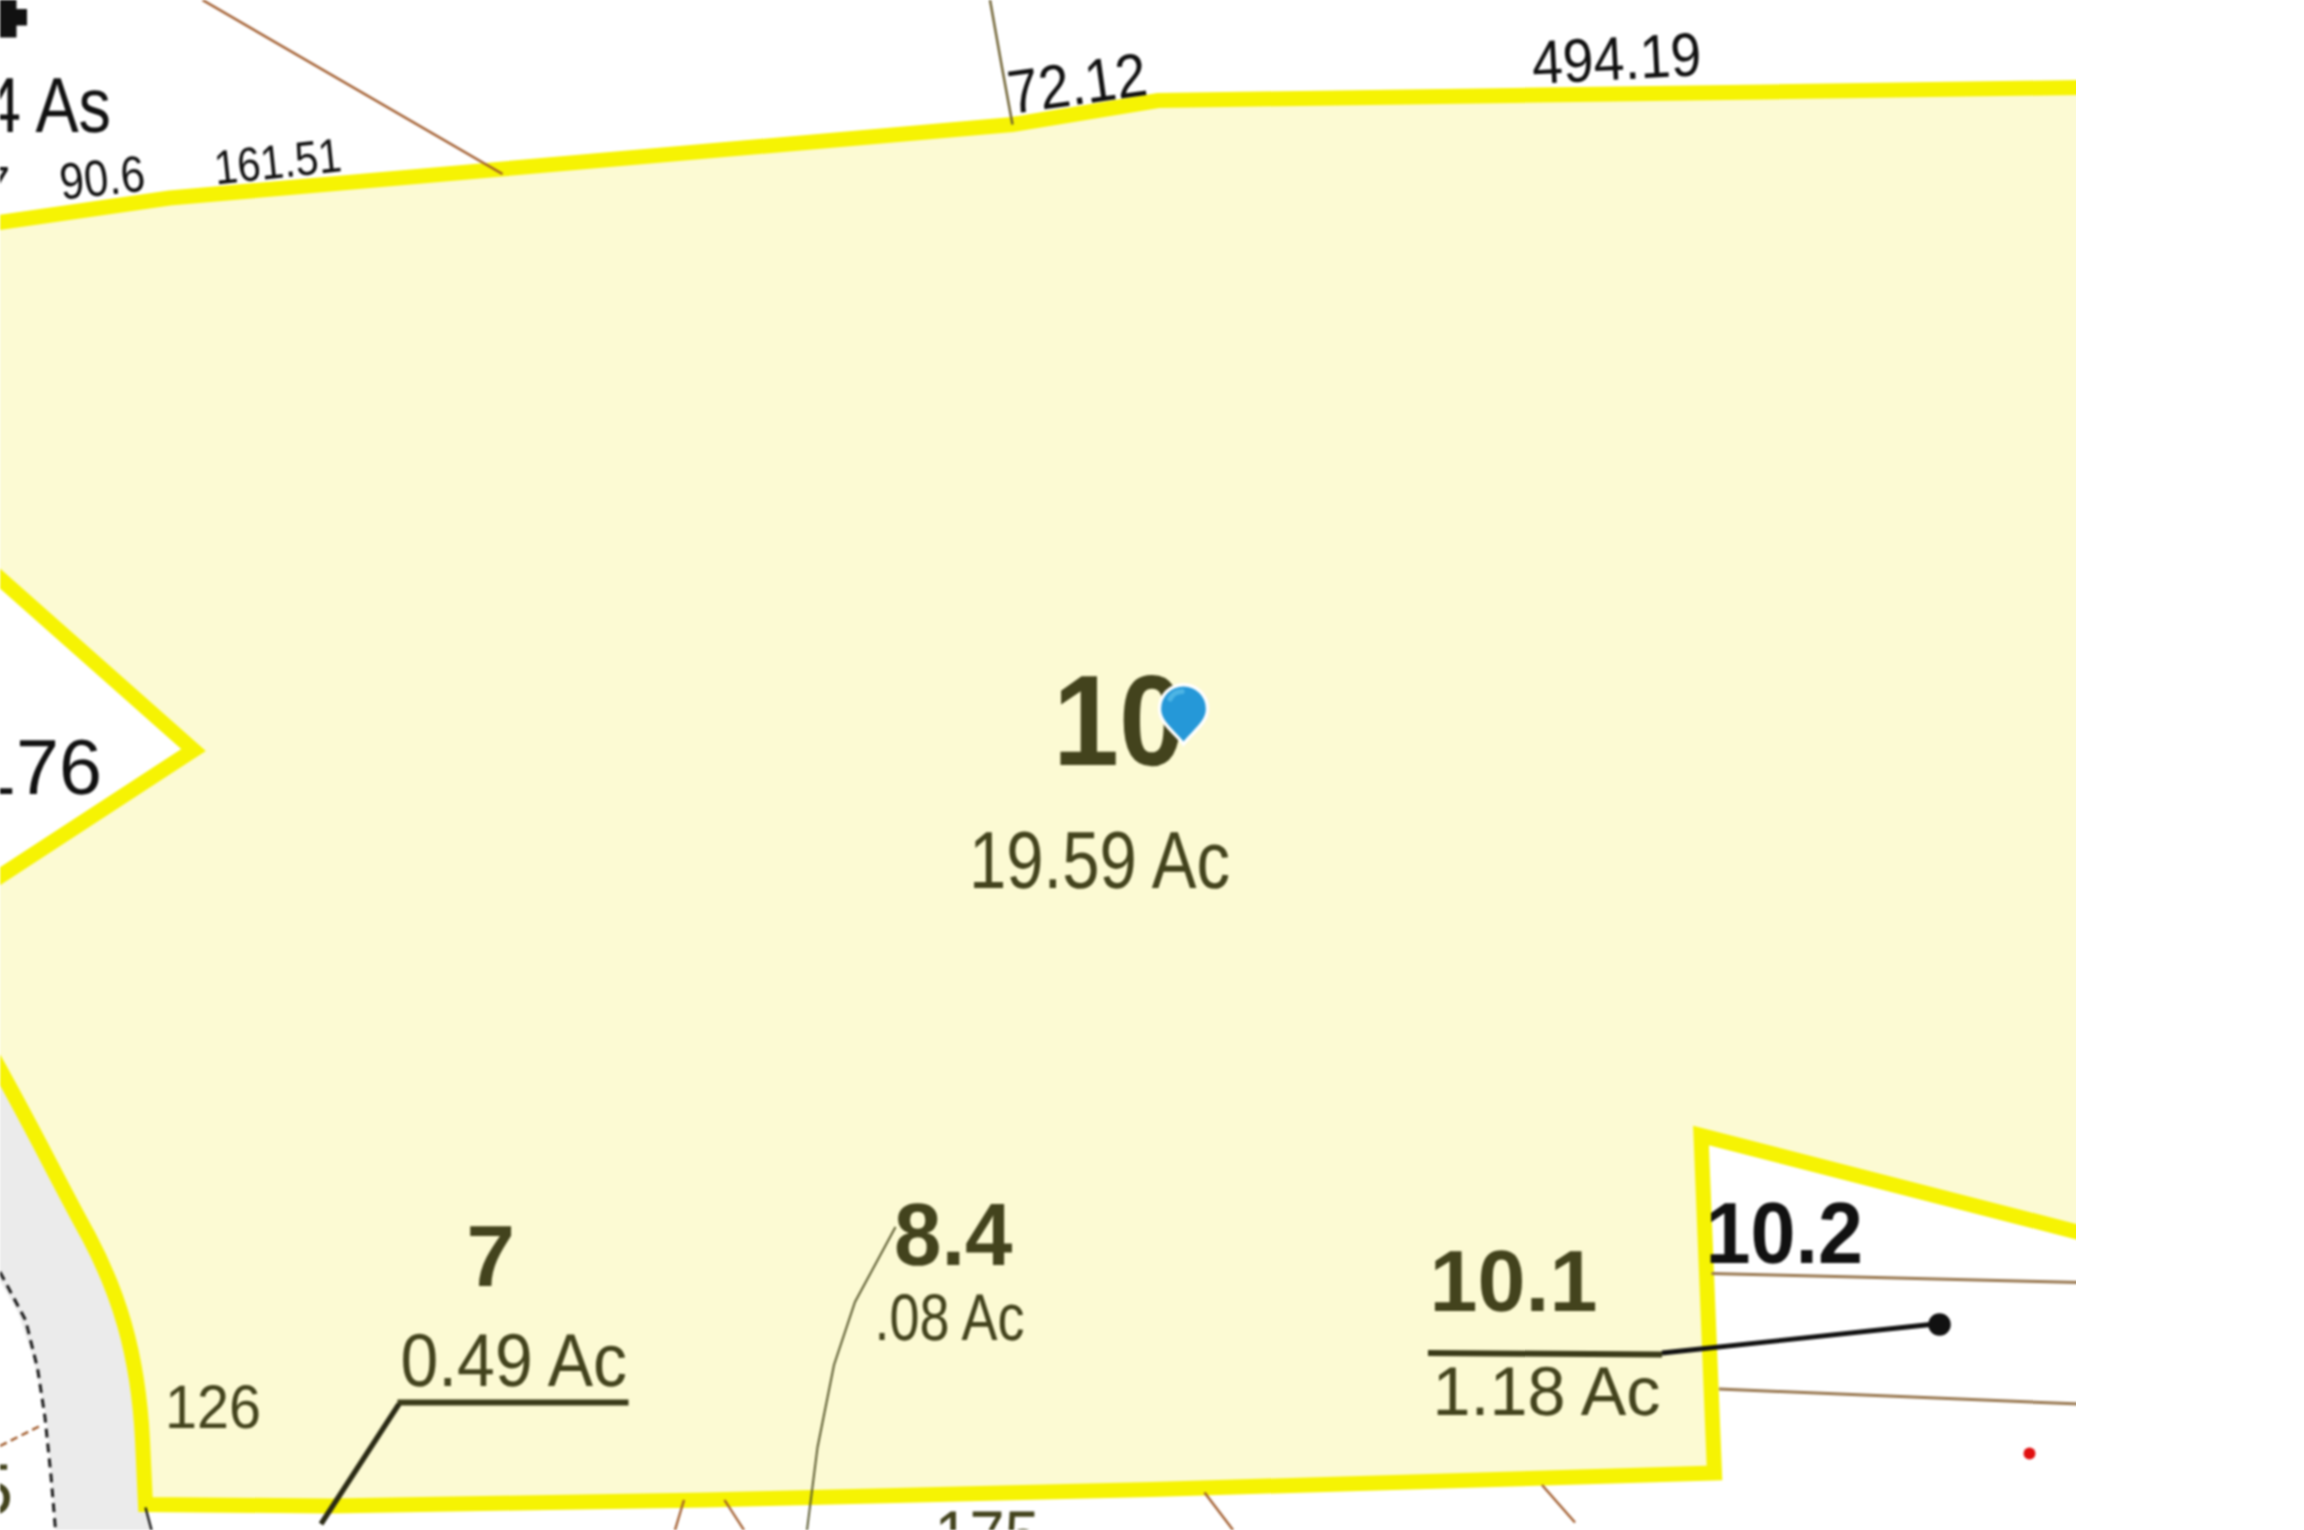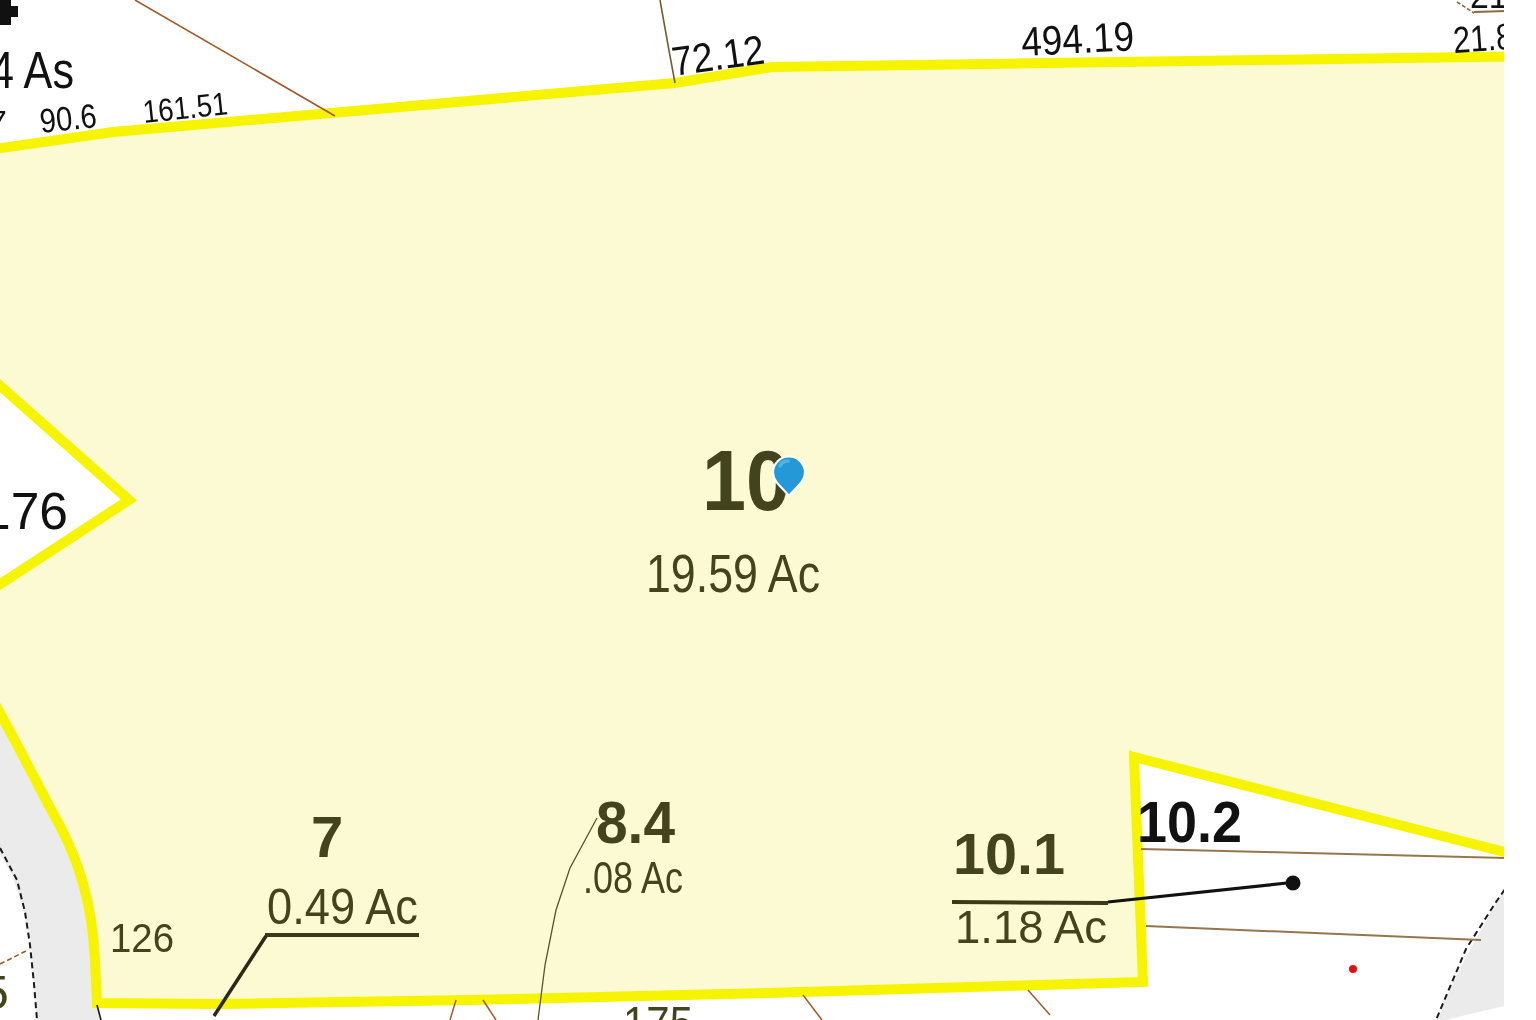--- a/index.html
+++ b/index.html
@@ -1,16 +1,16 @@
 <!DOCTYPE html>
 <html><head>
 <meta charset="utf-8">
 <style>
   html,body{margin:0;padding:0;background:#ffffff;}
-  .wrap{width:1504px;height:1020px;overflow:hidden;position:relative;}
+  .wrap{width:1384px;height:1020px;overflow:hidden;position:relative;}
   svg{display:block;filter:blur(0.7px);}
   text{font-family:"Liberation Sans", sans-serif;}
 </style>
 </head>
 <body>
 <div class="wrap">
 <svg width="1536" height="1020" viewBox="0 0 1536 1020">
 
   <rect x="0" y="0" width="1536" height="1020" fill="#ffffff"></rect>
 

